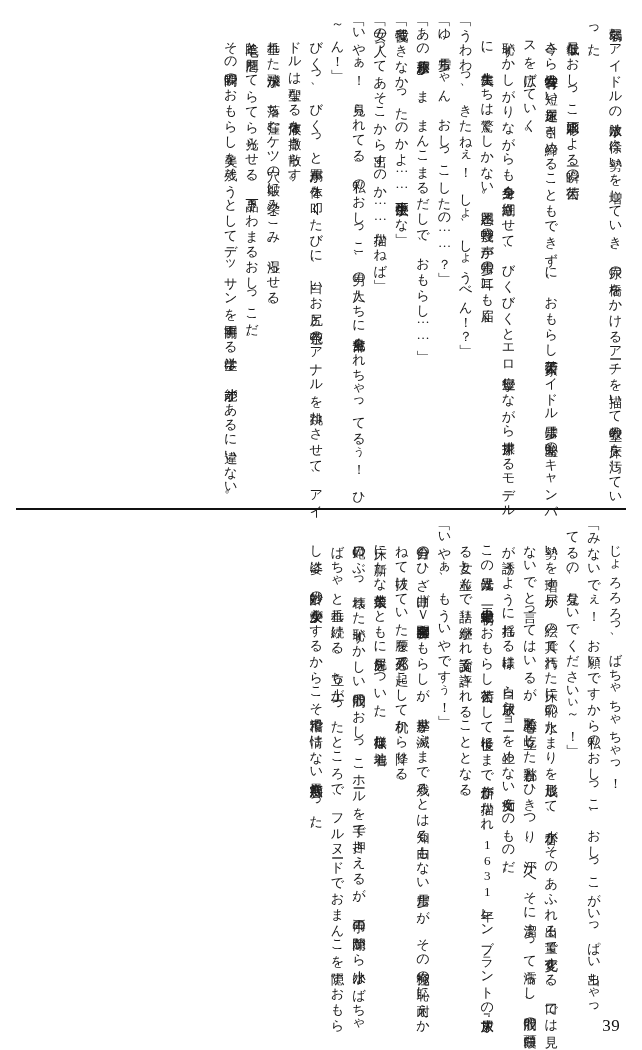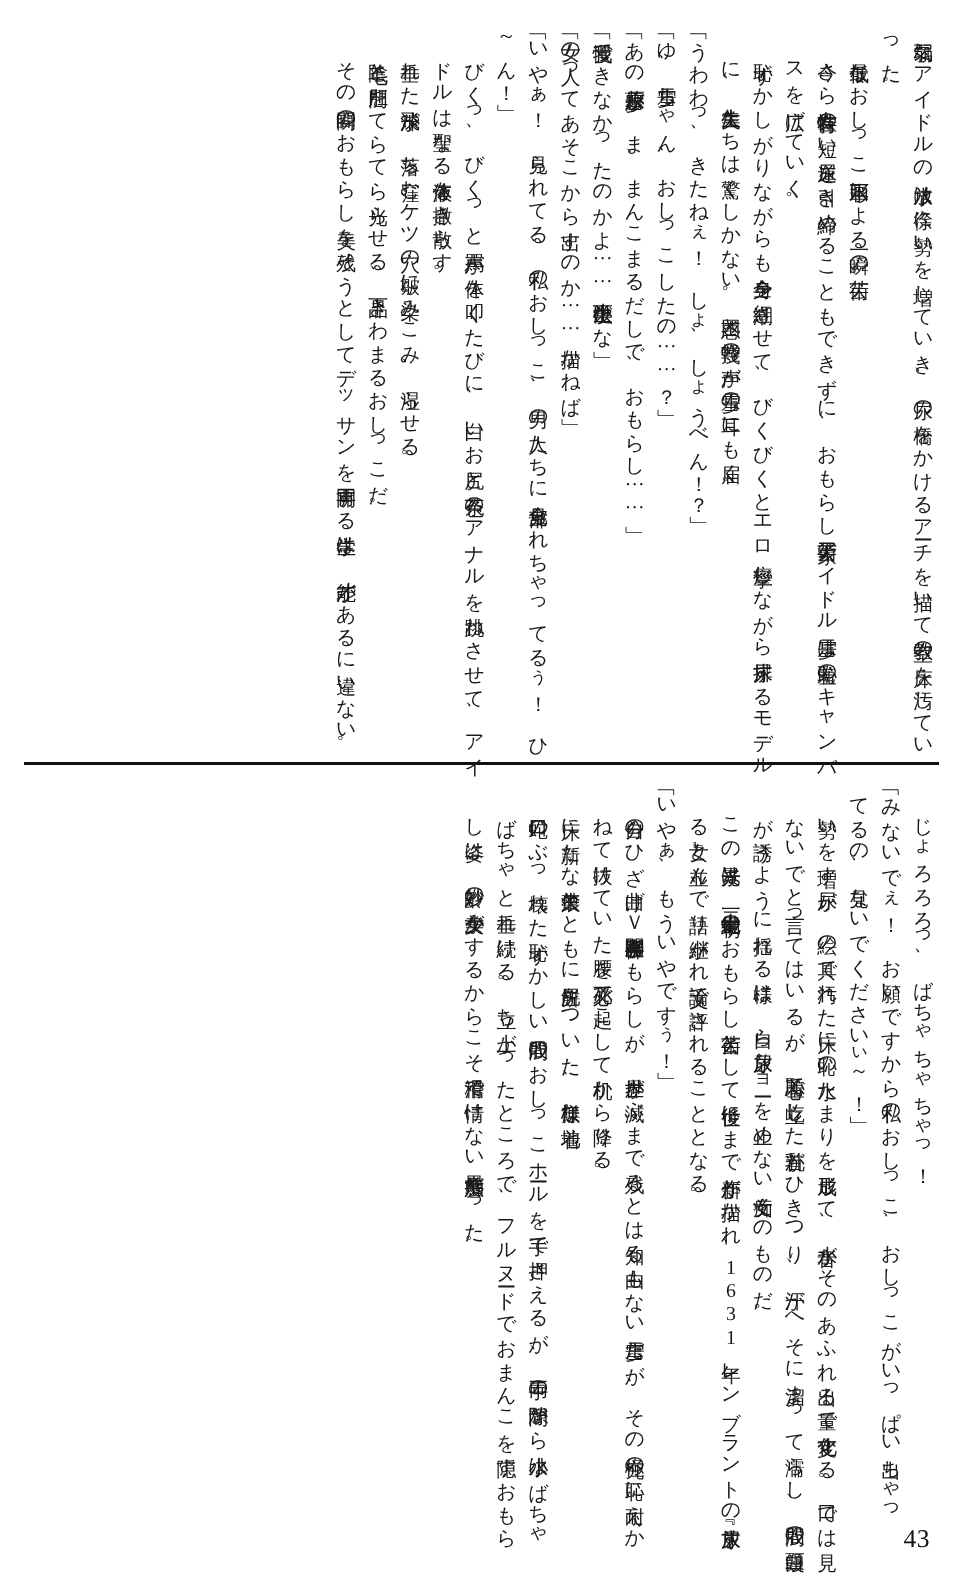--- a/index.html
+++ b/index.html
@@ -149,15 +149,15 @@
         <div class="vtext indent">自分のひざ曲げＶ字開脚全裸おもらしが、世界が滅ぶまで残るとは知る由もない雪歩だが、その究極の恥に耐えかねて抜けていた腰を必死で起こして机から降りる。</div>
       </div>
     <div class="para">
         <div class="vtext indent">床に新たな失禁痕とともに尻餅をついた、無様な着地。</div>
       </div>
     <div class="para">
         <div class="vtext indent">蛇口のぶっ壊れた恥ずかしい股間のおしっこホールを手で押さえるが、両手の隙間から小水はばちゃばちゃと垂れ続ける。立ち上がったところで、フルヌードでおまんこを隠すおもらし姿は、妙齢の美少女がするからこそ滑稽で情けない異常痴態だった。</div>
       </div>
   </div>
 
-  <div class="page-number">43</div>
+  <div class="page-number">39</div>
 
 </div>
 
 </body></html>

